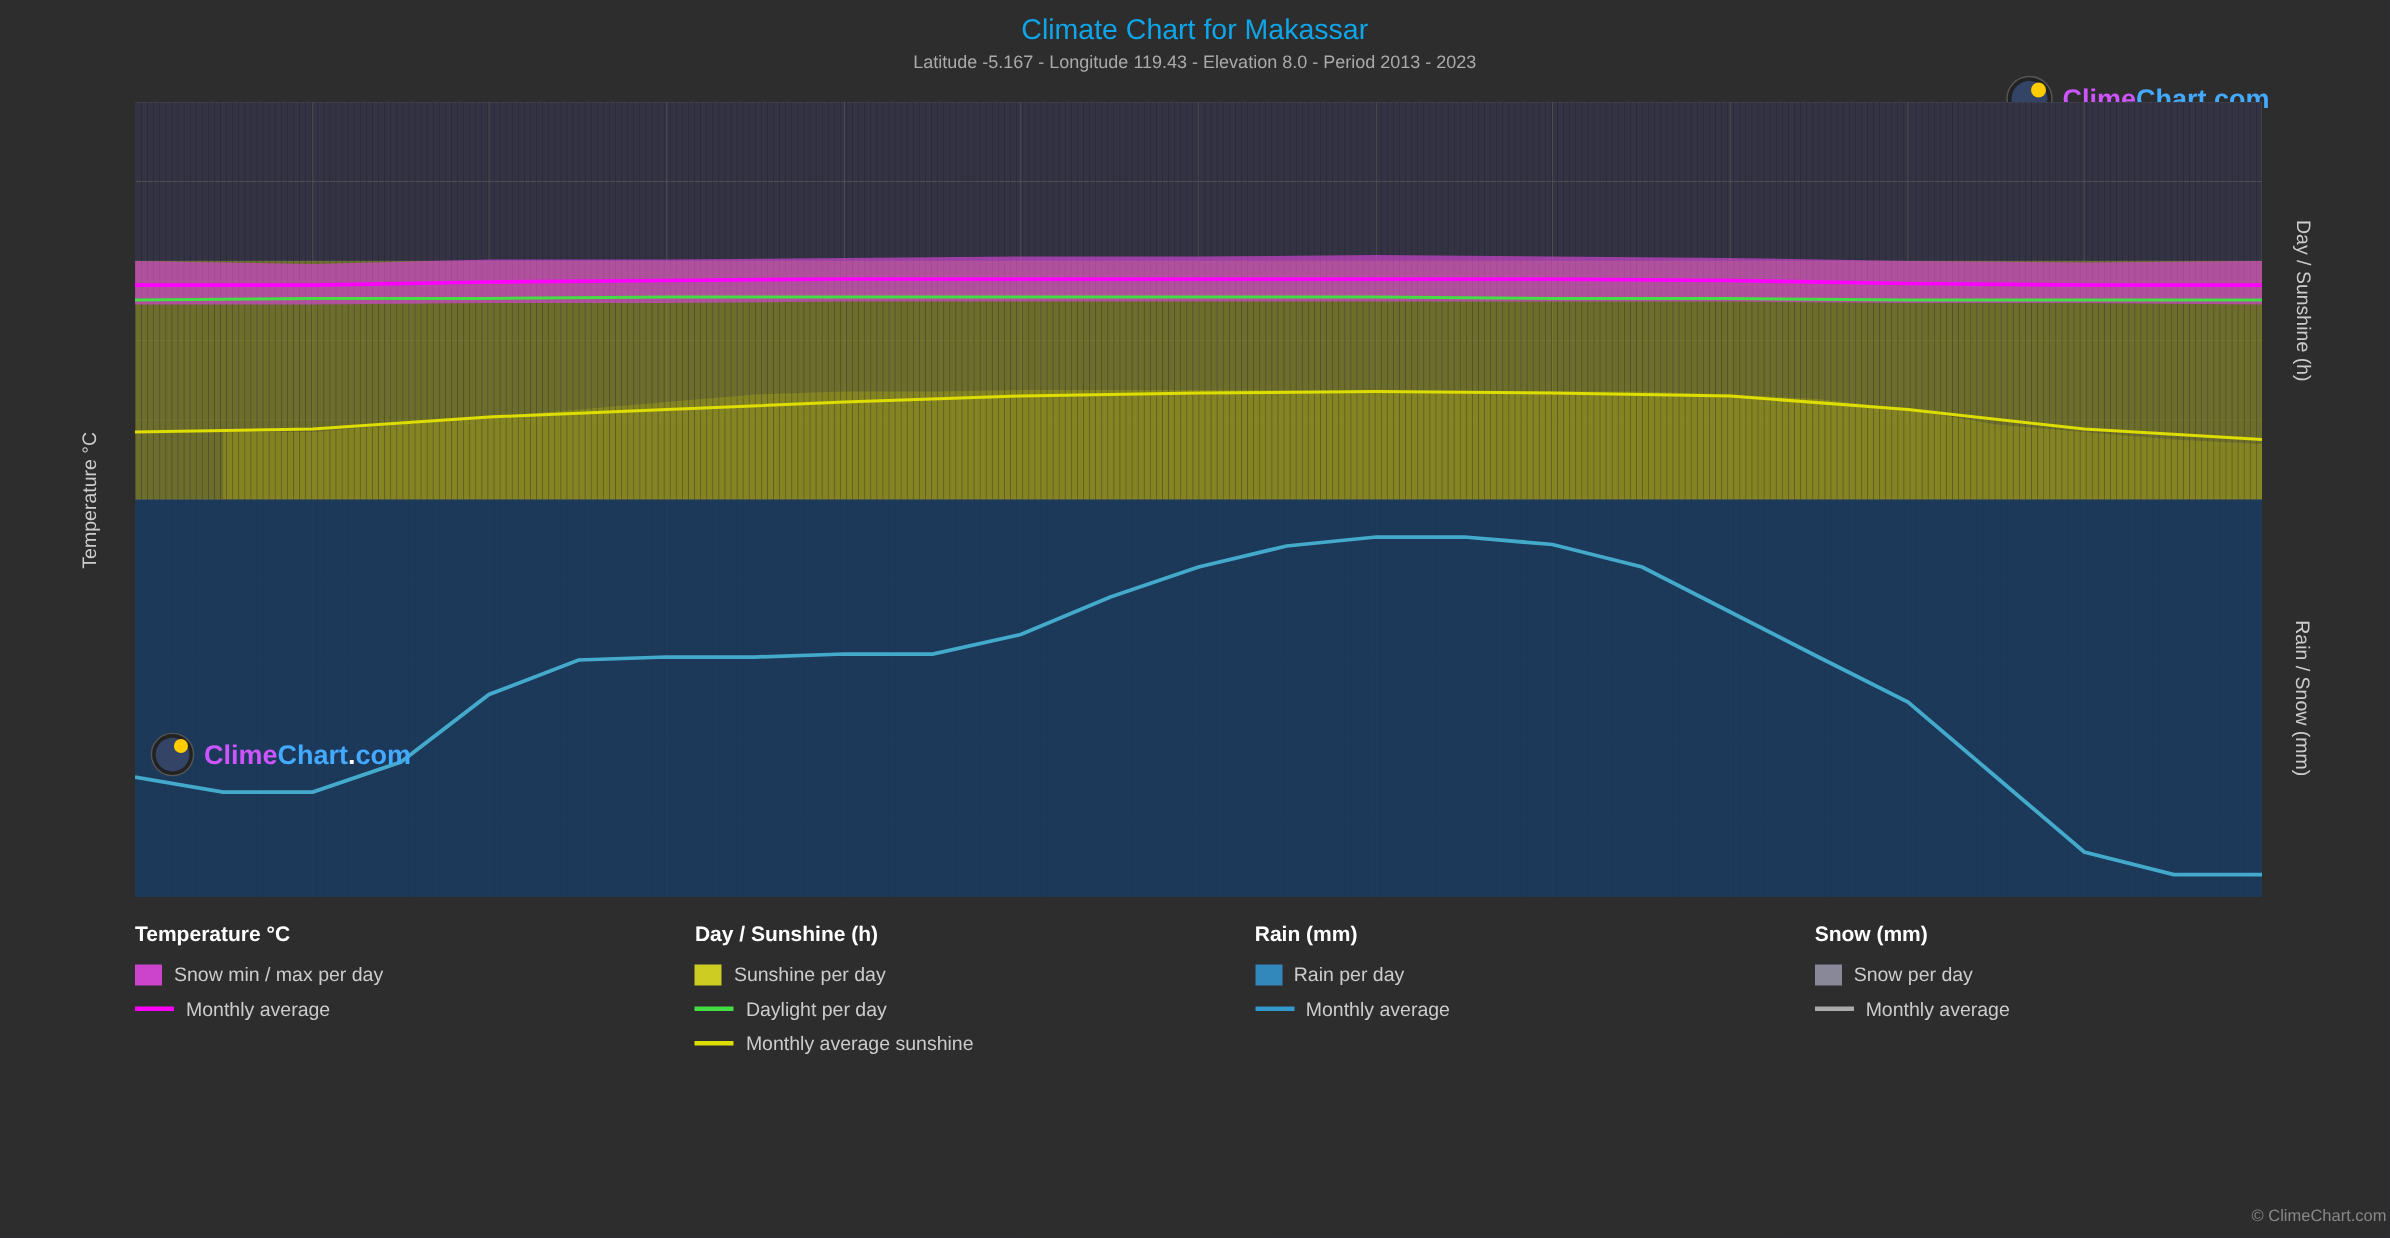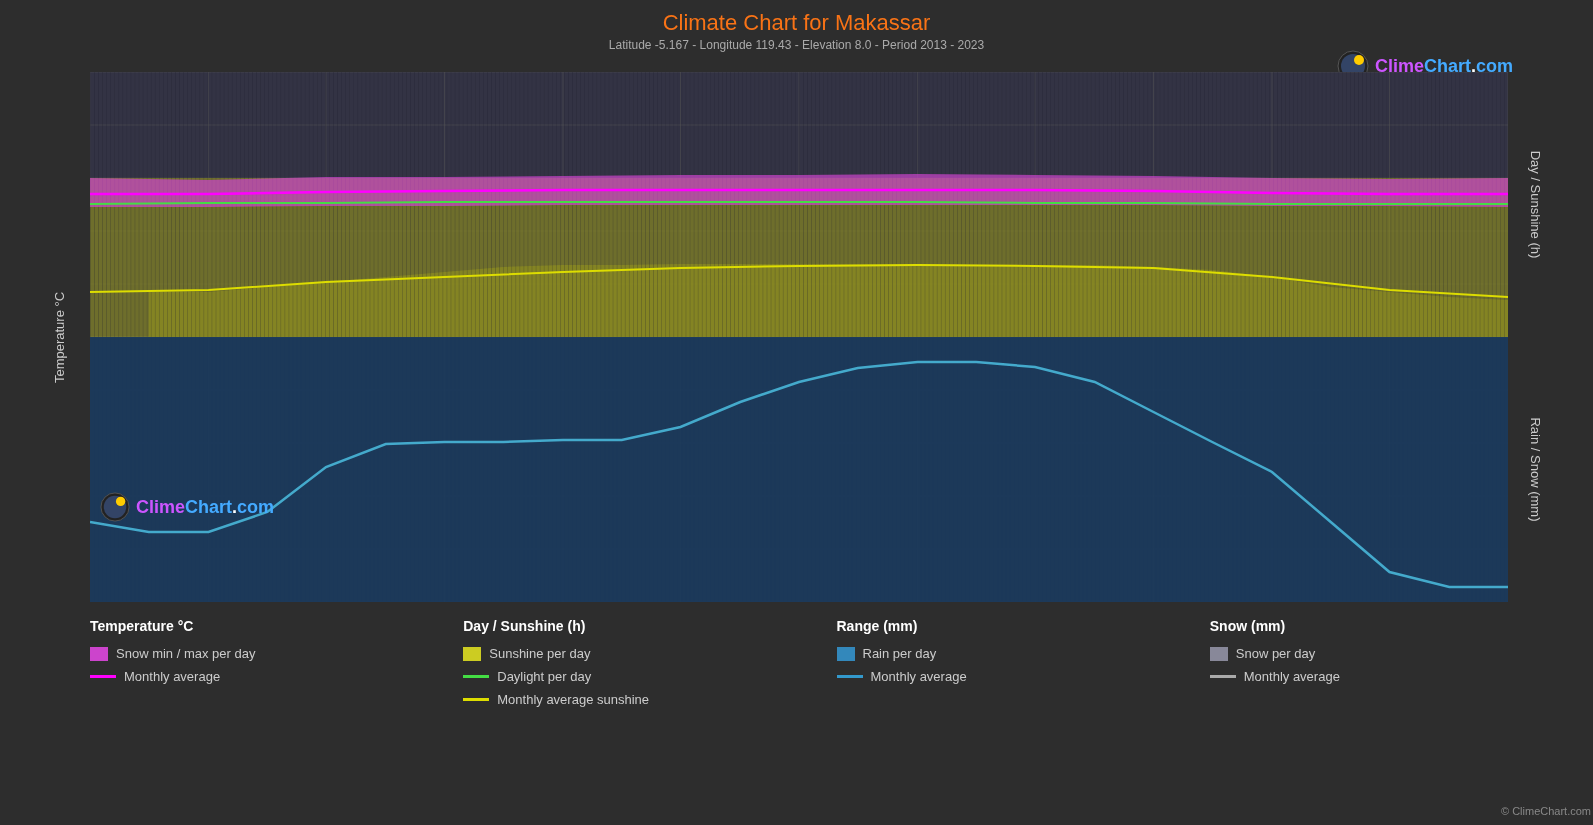--- a/index.html
+++ b/index.html
@@ -13,22 +13,22 @@
     }
     .chart-container {
       width: 1593px;
       height: 825px;
       background: #2d2d2d;
       position: relative;
       padding: 10px 20px 0 20px;
     }
     .chart-title {
       text-align: center;
-      color: #f97316;
-      font-size: 22px;
+      color: #0ea5e9;
+      font-size: 19px;
       font-weight: normal;
       margin-bottom: 2px;
     }
     .chart-subtitle {
       text-align: center;
       color: #aaaaaa;
       font-size: 12px;
       margin-bottom: 20px;
     }
     .legend-area {
@@ -306,21 +306,21 @@
         <span class="legend-line" style="background:#44dd44;"></span>
         <span>Daylight per day</span>
       </div>
       <div class="legend-item">
         <span class="legend-line" style="background:#dddd00;"></span>
         <span>Monthly average sunshine</span>
       </div>
     </div>
 
     <div class="legend-column">
-      <div class="legend-title">Range (mm)</div>
+      <div class="legend-title">Rain (mm)</div>
       <div class="legend-item">
         <span class="legend-swatch" style="background:#3388bb;"></span>
         <span>Rain per day</span>
       </div>
       <div class="legend-item">
         <span class="legend-line" style="background:#3399cc;"></span>
         <span>Monthly average</span>
       </div>
     </div>
 

